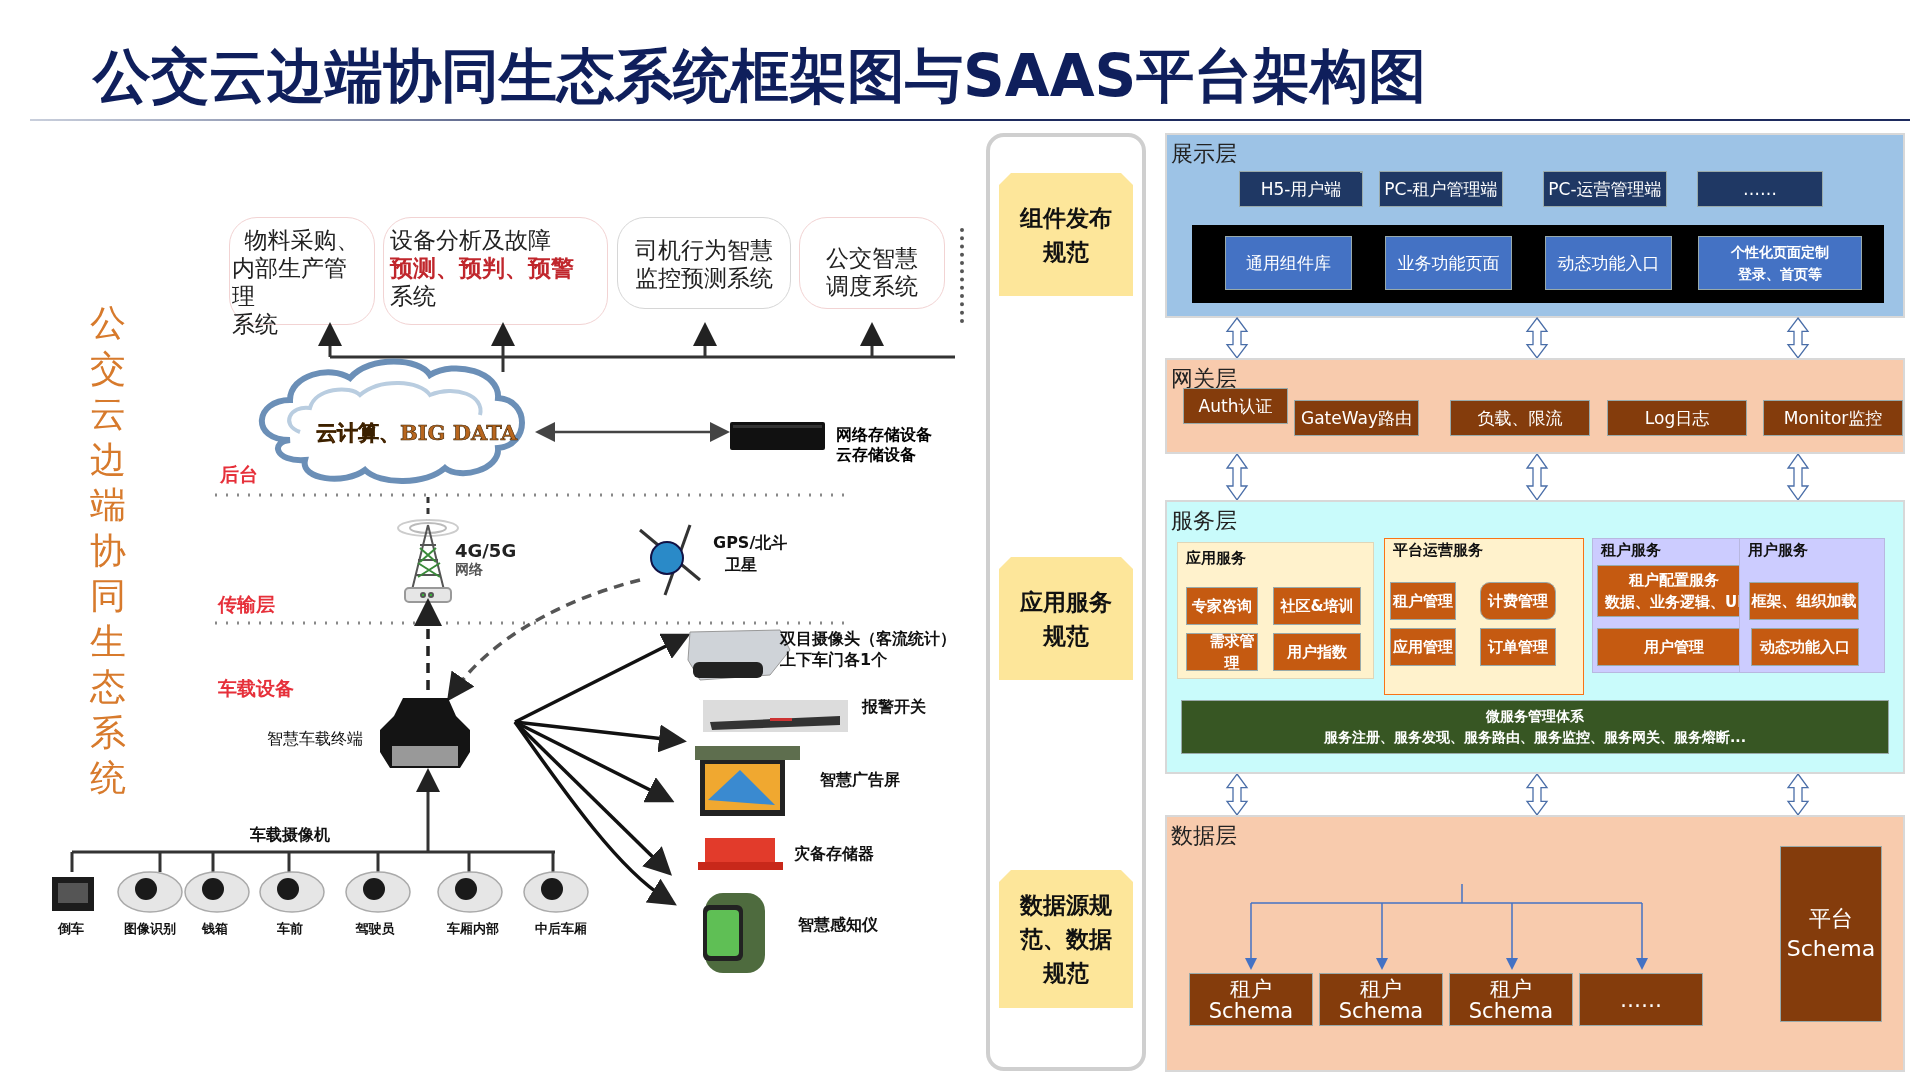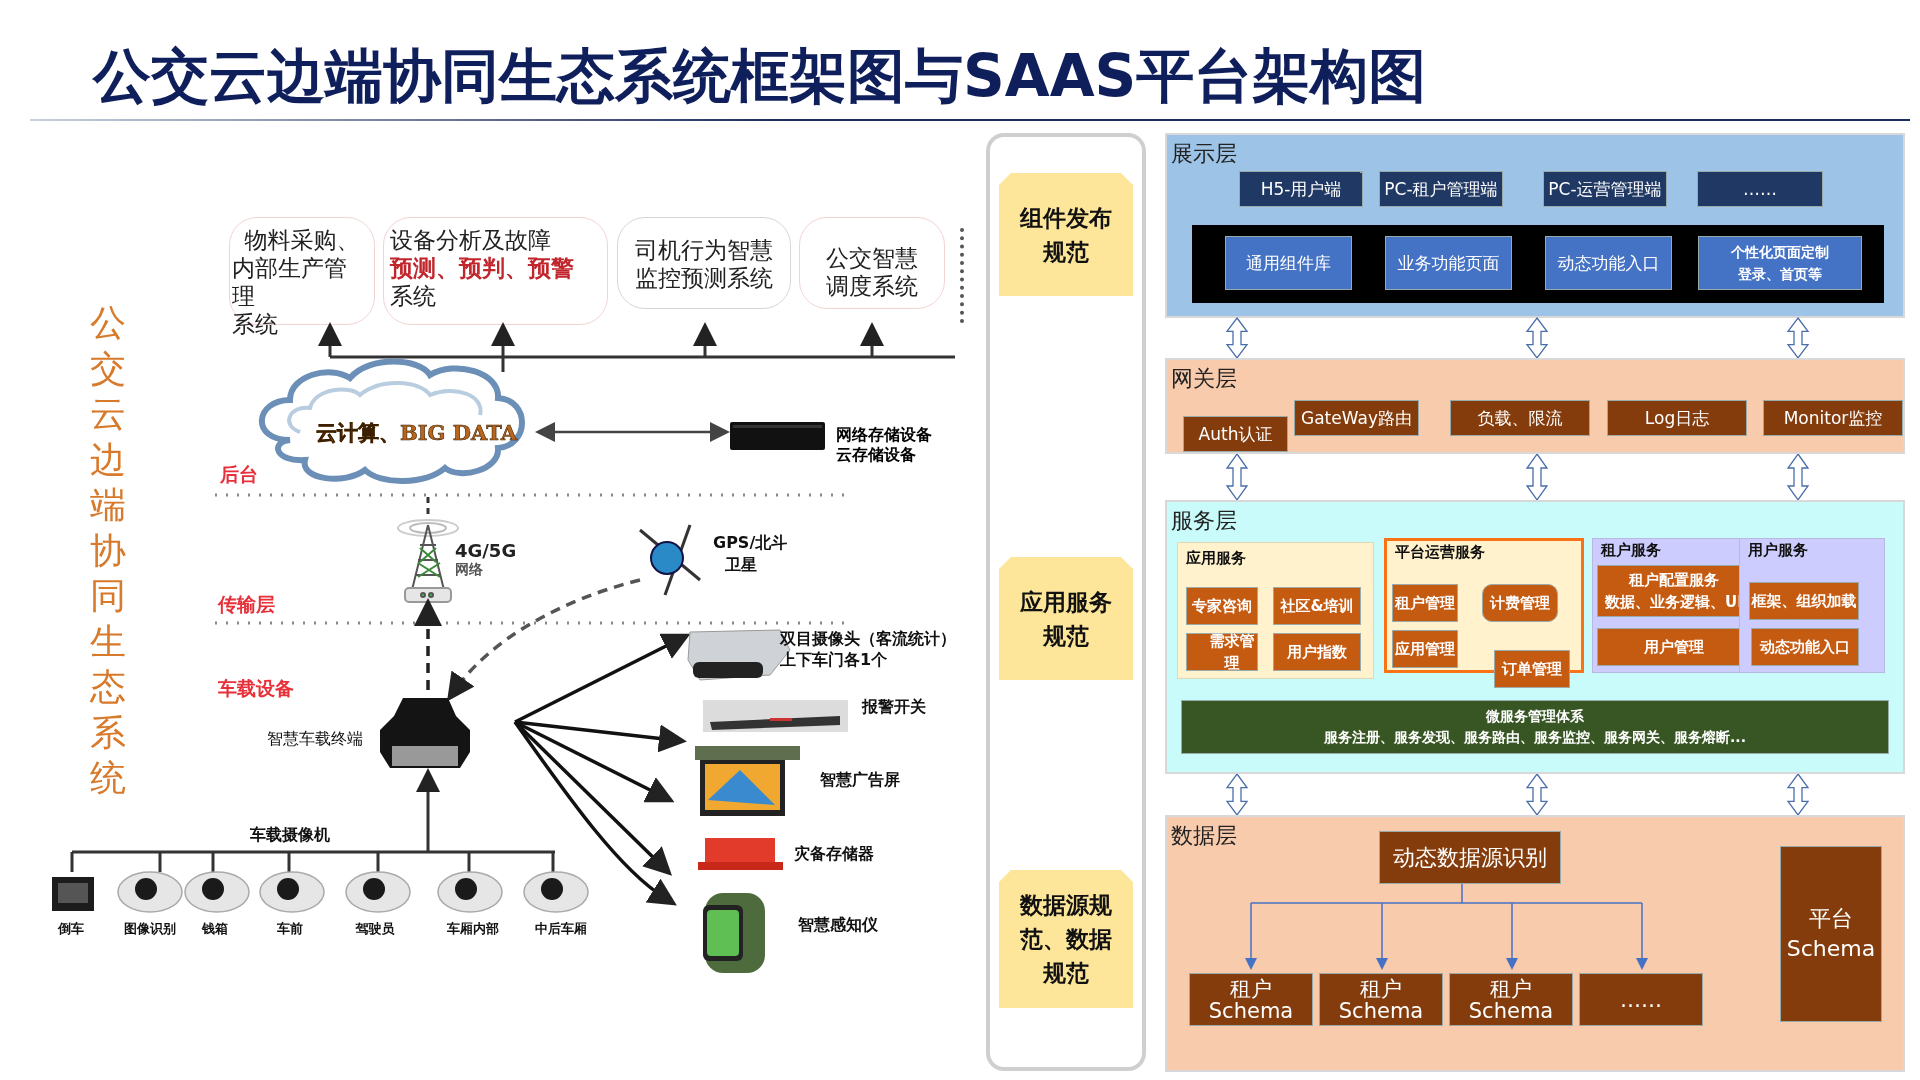--- a/index.html
+++ b/index.html
@@ -280,42 +280,42 @@
       <path d="M372,454 L382,468 L376,468 L376,486 L382,486 L372,500 L362,486 L368,486 L368,468 L362,468 Z"></path>
       <path d="M633,454 L643,468 L637,468 L637,486 L643,486 L633,500 L623,486 L629,486 L629,468 L623,468 Z"></path>
       <path d="M72,774 L82,787.6666666666666 L76,787.6666666666666 L76,801.3333333333334 L82,801.3333333333334 L72,815 L62,801.3333333333334 L68,801.3333333333334 L68,787.6666666666666 L62,787.6666666666666 Z"></path>
       <path d="M372,774 L382,787.6666666666666 L376,787.6666666666666 L376,801.3333333333334 L382,801.3333333333334 L372,815 L362,801.3333333333334 L368,801.3333333333334 L368,787.6666666666666 L362,787.6666666666666 Z"></path>
       <path d="M633,774 L643,787.6666666666666 L637,787.6666666666666 L637,801.3333333333334 L643,801.3333333333334 L633,815 L623,801.3333333333334 L629,801.3333333333334 L629,787.6666666666666 L623,787.6666666666666 Z"></path>
     </g>
 </svg>
 
 <div class="abs panel" style="top:358px;height:96px;background:#f8cbad;">
   <div class="ptitle">网关层</div>
-  <div class="box brown" style="left:16px;top:56px;width:105px;height:36px;">Auth认证</div>
+  <div class="box brown" style="left:16px;top:28px;width:105px;height:36px;">Auth认证</div>
   <div class="box brown" style="left:127px;top:40px;width:125px;height:36px;">GateWay路由</div>
   <div class="box brown" style="left:283px;top:40px;width:140px;height:36px;">负载、限流</div>
   <div class="box brown" style="left:440px;top:40px;width:140px;height:36px;">Log日志</div>
   <div class="box brown" style="left:596px;top:40px;width:140px;height:36px;">Monitor监控</div>
 </div>
 
 <div class="abs panel" style="top:500px;height:274px;background:#c9fbfb;">
   <div class="ptitle">服务层</div>
   <div class="sub" style="left:10px;top:40px;width:197px;height:137px;background:#fff2cc;border:1px solid #e0d6b8;">
     <div class="st">应用服务</div>
     <div class="box orange" style="left:8px;top:44px;width:72px;height:38px;">专家咨询</div>
     <div class="box orange" style="left:95px;top:44px;width:88px;height:38px;">社区&amp;培训</div>
     <div class="box orange" style="left:8px;top:90px;width:72px;height:38px;padding-left:20px;">需求管理</div>
     <div class="box orange" style="left:95px;top:90px;width:88px;height:38px;">用户指数</div>
   </div>
-  <div class="sub" style="left:217px;top:36px;width:200px;height:135px;background:#fff2cc;border:3px solid #f97316;">
+  <div class="sub" style="left:217px;top:36px;width:200px;height:157px;background:#fff2cc;border:1px solid #f97316;">
     <div class="st" style="top:2px;">平台运营服务</div>
     <div class="box orange" style="left:5px;top:43px;width:66px;height:38px;">租户管理</div>
     <div class="box orange" style="left:95px;top:43px;width:76px;height:38px;border-radius:10px;">计费管理</div>
     <div class="box orange" style="left:5px;top:89px;width:66px;height:38px;">应用管理</div>
-    <div class="box orange" style="left:107px;top:89px;width:76px;height:38px;margin-top:20px;">订单管理</div>
+    <div class="box orange" style="left:95px;top:89px;width:76px;height:38px;">订单管理</div>
   </div>
   <div class="sub" style="left:425px;top:36px;width:163px;height:135px;background:#ccccff;border:1px solid #b8b8e0;">
     <div class="st" style="top:2px;">租户服务</div>
     <div class="box orange" style="left:4px;top:26px;width:154px;height:52px;flex-direction:column;">
       <div>租户配置服务</div>
       <div>数据、业务逻辑、UI</div>
     </div>
     <div class="box orange" style="left:4px;top:89px;width:154px;height:38px;">用户管理</div>
   </div>
   <div class="sub" style="left:572px;top:36px;width:146px;height:135px;background:#ccccff;border:1px solid #b8b8e0;">
@@ -324,21 +324,20 @@
     <div class="box orange" style="left:11px;top:89px;width:108px;height:38px;">动态功能入口</div>
   </div>
   <div class="box" style="left:14px;top:198px;width:708px;height:54px;background:#375623;flex-direction:column;font-weight:bold;font-size:14px;line-height:21px;">
     <div>微服务管理体系</div>
     <div>服务注册、服务发现、服务路由、服务监控、服务网关、服务熔断...</div>
   </div>
 </div>
 
 <div class="abs panel" style="top:815px;height:257px;background:#f8cbad;">
   <div class="ptitle">数据层</div>
-  <div class="box brown" style="left:212px;top:14px;width:182px;height:53px;font-size:22px;">动态数据源识别</div>
   <svg style="position:absolute;left:0;top:0;" width="740" height="200">
     <defs>
         <marker id="bh" markerWidth="8" markerHeight="8" refX="4" refY="4" orient="auto">
           <path d="M0,0 L8,4 L0,8 z" fill="#4472c4"></path>
         </marker>
       </defs>
     <g stroke="#4472c4" stroke-width="1.5" fill="none">
       <path d="M295,67 L295,86"></path>
       <path d="M84,86 L475,86"></path>
       <path d="M84,86 L84,147" marker-end="url(#bh)"></path>

